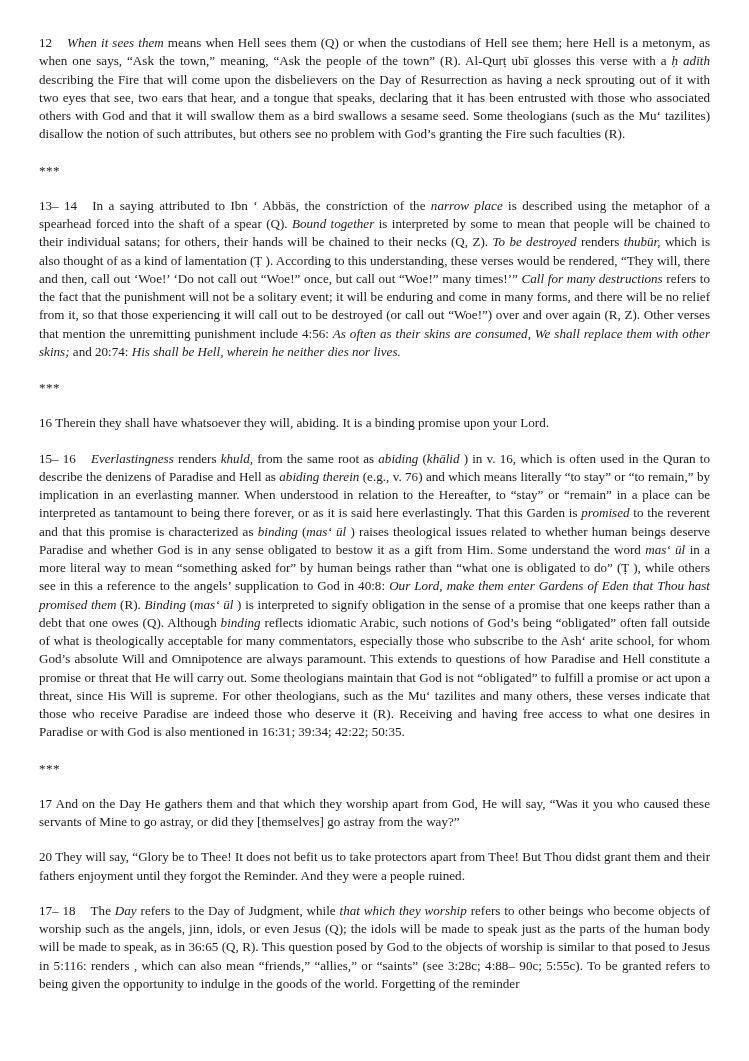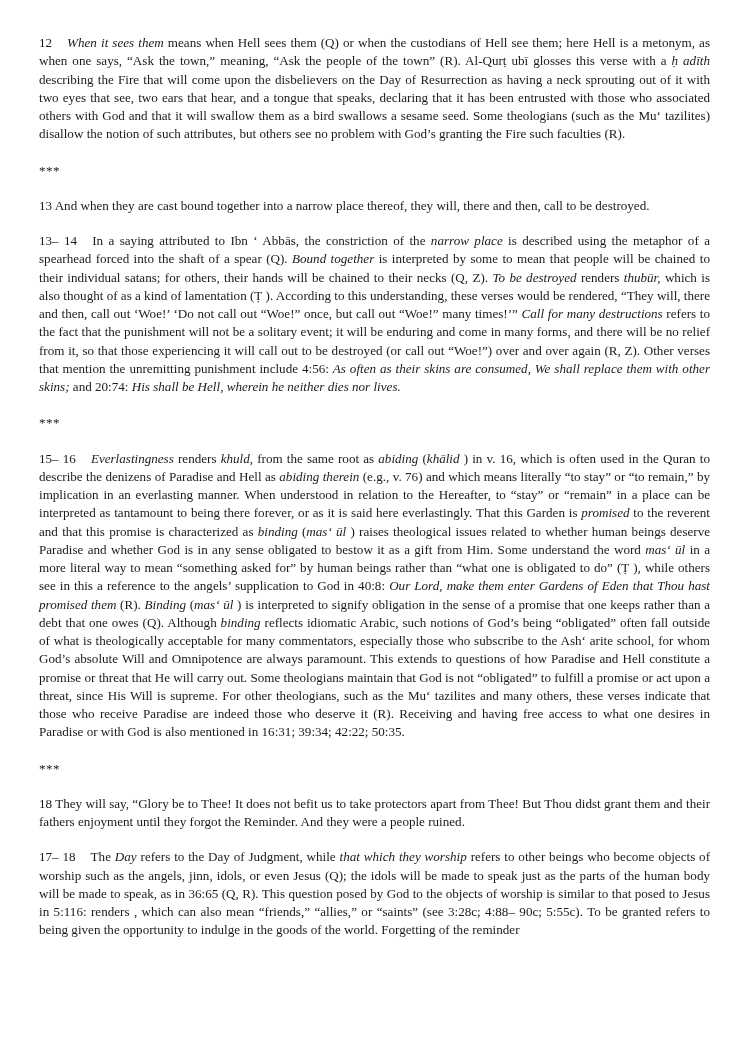--- a/index.html
+++ b/index.html
@@ -59,21 +59,22 @@
 
   i, .it { }
 </style>
 </head>
 <body>
 
 <div class="page">
   <div id="content">
       <div class="block commentary"><span class="vnum">12</span><span class="gap"></span><span><i>When it sees them</i> means when Hell sees them (Q) or when the custodians of Hell see them; here Hell is a metonym, as when one says, “Ask the town,” meaning, “Ask the people of the town” (R). Al-Qurṭ ubī glosses this verse with a <i>ḥ adīth</i> describing the Fire that will come upon the disbelievers on the Day of Resurrection as having a neck sprouting out of it with two eyes that see, two ears that hear, and a tongue that speaks, declaring that it has been entrusted with those who associated others with God and that it will swallow them as a bird swallows a sesame seed. Some theologians (such as the Muʻ tazilites) disallow the notion of such attributes, but others see no problem with God’s granting the Fire such faculties (R).</span></div>
       <div class="sep">***</div>
-      <div class="block verse">13 And when they are cast bound together into a narrow place thereof, they will, there and then, call to be destroyed.</div>
       <div class="block commentary"><span class="vnum">13– 14</span><span class="gap"></span><span>In a saying attributed to Ibn ʻ Abbās, the constriction of the <i>narrow place</i> is described using the metaphor of a spearhead forced into the shaft of a spear (Q). <i>Bound together</i> is interpreted by some to mean that people will be chained to their individual satans; for others, their hands will be chained to their necks (Q, Z). <i>To be destroyed</i> renders <i>thubūr,</i> which is also thought of as a kind of lamentation (Ṭ ). According to this understanding, these verses would be rendered, “They will, there and then, call out ‘Woe!’ ‘Do not call out “Woe!” once, but call out “Woe!” many times!’” <i>Call for many destructions</i> refers to the fact that the punishment will not be a solitary event; it will be enduring and come in many forms, and there will be no relief from it, so that those experiencing it will call out to be destroyed (or call out “Woe!”) over and over again (R, Z). Other verses that mention the unremitting punishment include 4:56: <i>As often as their skins are consumed, We shall replace them with other skins;</i> and 20:74: <i>His shall be Hell, wherein he neither dies nor lives.</i></span></div>
       <div class="sep">***</div>
+      <div class="block verse">16 Therein they shall have whatsoever they will, abiding. It is a binding promise upon your Lord.</div>
       <div class="block commentary"><span class="vnum">15– 16</span><span class="gap"></span><span><i>Everlastingness</i> renders <i>khuld,</i> from the same root as <i>abiding</i> (<i>khālid</i> ) in v. 16, which is often used in the Quran to describe the denizens of Paradise and Hell as <i>abiding therein</i> (e.g., v. 76) and which means literally “to stay” or “to remain,” by implication in an everlasting manner. When understood in relation to the Hereafter, to “stay” or “remain” in a place can be interpreted as tantamount to being there forever, or as it is said here everlastingly. That this Garden is <i>promised</i> to the reverent and that this promise is characterized as <i>binding</i> (<i>masʻ ūl</i> ) raises theological issues related to whether human beings deserve Paradise and whether God is in any sense obligated to bestow it as a gift from Him. Some understand the word <i>masʻ ūl</i> in a more literal way to mean “something asked for” by human beings rather than “what one is obligated to do” (Ṭ ), while others see in this a reference to the angels’ supplication to God in 40:8: <i>Our Lord, make them enter Gardens of Eden that Thou hast promised them</i> (R). <i>Binding</i> (<i>masʻ ūl</i> ) is interpreted to signify obligation in the sense of a promise that one keeps rather than a debt that one owes (Q). Although <i>binding</i> reflects idiomatic Arabic, such notions of God’s being “obligated” often fall outside of what is theologically acceptable for many commentators, especially those who subscribe to the Ashʻ arite school, for whom God’s absolute Will and Omnipotence are always paramount. This extends to questions of how Paradise and Hell constitute a promise or threat that He will carry out. Some theologians maintain that God is not “obligated” to fulfill a promise or act upon a threat, since His Will is supreme. For other theologians, such as the Muʻ tazilites and many others, these verses indicate that those who receive Paradise are indeed those who deserve it (R). Receiving and having free access to what one desires in Paradise or with God is also mentioned in 16:31; 39:34; 42:22; 50:35.</span></div>
       <div class="sep">***</div>
-      <div class="block verse">18 They will say, “Glory be to Thee! It does not befit us to take protectors apart from Thee! But Thou didst grant them and their fathers enjoyment until they forgot the Reminder. And they were a people ruined.</div>
+      <div class="block verse">17 And on the Day He gathers them and that which they worship apart from God, He will say, “Was it you who caused these servants of Mine to go astray, or did they [themselves] go astray from the way?”</div>
+      <div class="block verse">20 They will say, “Glory be to Thee! It does not befit us to take protectors apart from Thee! But Thou didst grant them and their fathers enjoyment until they forgot the Reminder. And they were a people ruined.</div>
       <div class="block commentary"><span class="vnum">17– 18</span><span class="gap"></span><span>The <i>Day</i> refers to the Day of Judgment, while <i>that which they worship</i> refers to other beings who become objects of worship such as the angels, jinn, idols, or even Jesus (Q); the idols will be made to speak just as the parts of the human body will be made to speak, as in 36:65 (Q, R). This question posed by God to the objects of worship is similar to that posed to Jesus in 5:116:   renders  , which can also mean “friends,” “allies,” or “saints” (see 3:28c; 4:88– 90c; 5:55c). To be granted  refers to being given the opportunity to indulge in the goods of the world. Forgetting of the reminder</span></div>
     </div>
 </div>
 
 </body></html>

